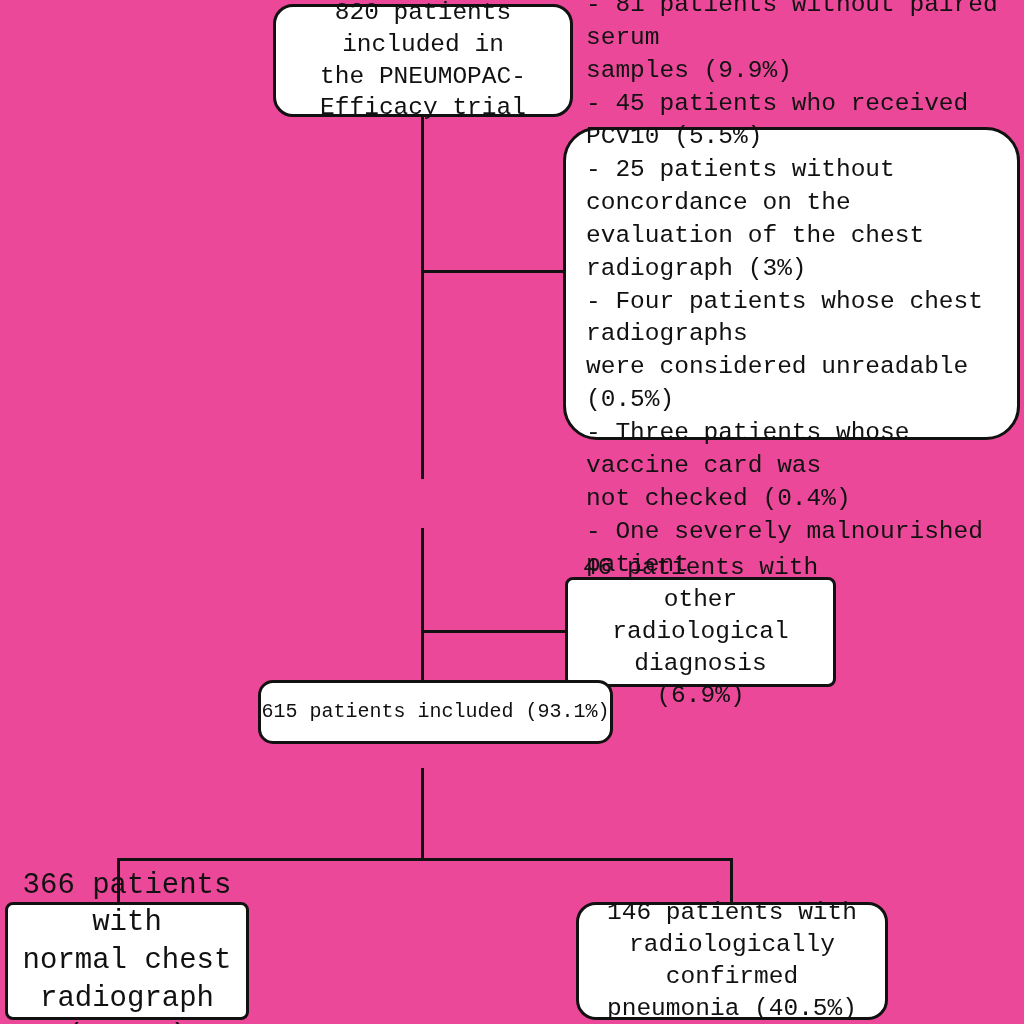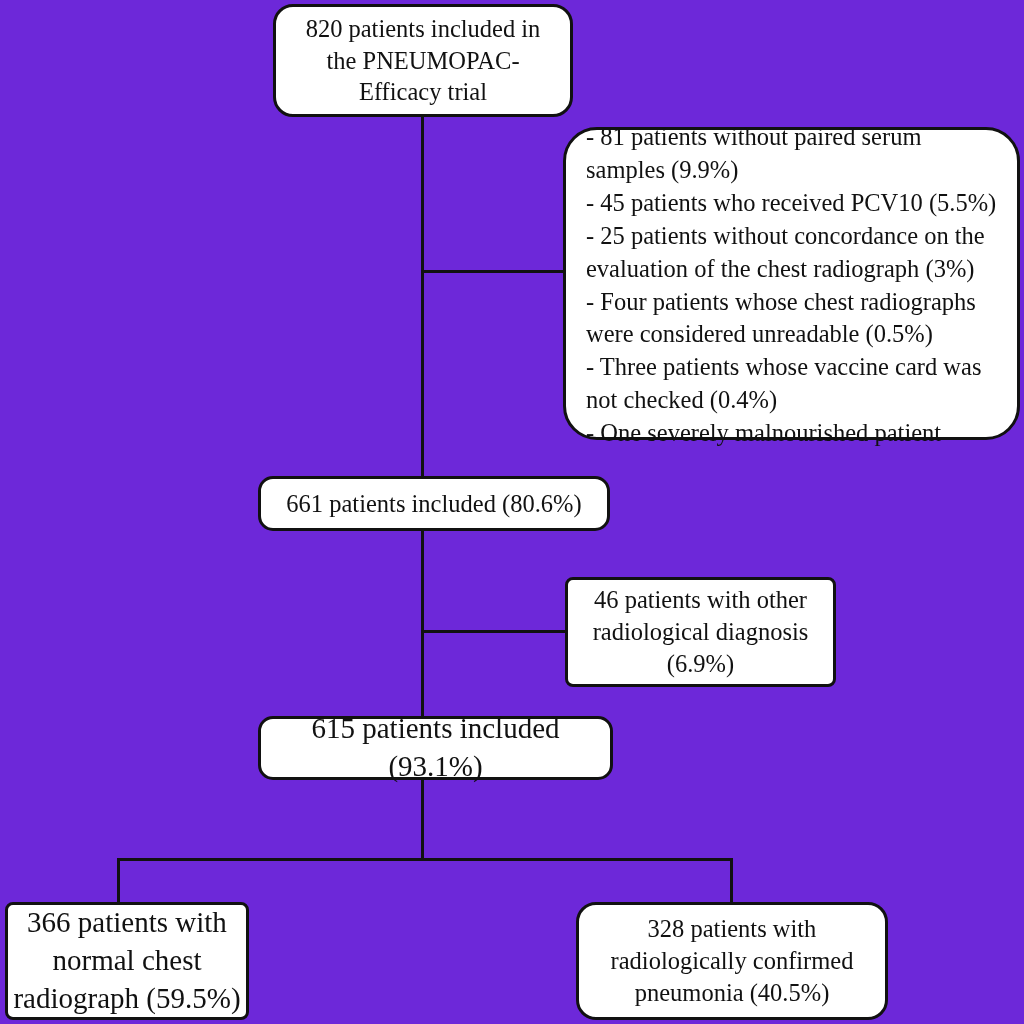--- a/index.html
+++ b/index.html
@@ -5,23 +5,23 @@
 <style>
   html, body {
     margin: 0;
     padding: 0;
     background: #ffffff;
   }
   #canvas {
     position: relative;
     width: 1024px;
     height: 1024px;
-    background: #6d28d9;
+    background: #ec4899;
     overflow: hidden;
-    font-family: Liberation Serif, serif;
+    font-family: Liberation Mono, monospace;
     color: #111111;
   }
   
   .line {
     position: absolute;
     background: #111111;
   }
   .line-v { width: 3px; }
   .line-h { height: 3px; }
 
@@ -59,22 +59,22 @@
   #node-excluded .txt { text-align: left; line-height: 1.345; }
   #node-included-661 {
     left: 258px; top: 476px; width: 352px; height: 55px;
     font-size: 24.5px; border-radius: 15px;
   }
   #node-other-radiological {
     left: 565px; top: 577px; width: 271px; height: 110px;
     font-size: 24.5px; border-radius: 8px;
   }
   #node-included-615 {
-    left: 258px; top: 716px; width: 355px; height: 64px;
-    font-size: 29px; border-radius: 15px;
+    left: 258px; top: 680px; width: 355px; height: 64px;
+    font-size: 20px; border-radius: 15px;
   }
   #node-normal-chest {
     left: 5px; top: 902px; width: 244px; height: 118px;
     font-size: 29px; border-radius: 8px;
   }
   #node-pneumonia {
     left: 576px; top: 902px; width: 312px; height: 118px;
     font-size: 24.5px; border-radius: 20px;
   }
 
@@ -116,39 +116,36 @@
 - 45 patients who received PCV10 (5.5%)
 - 25 patients without concordance on the
 evaluation of the chest radiograph (3%)
 - Four patients whose chest radiographs
 were considered unreadable (0.5%)
 - Three patients whose vaccine card was
 not checked (0.4%)
 - One severely malnourished patient</span>
   </div>
 
-  <div class="node" id="node-included-661">
-    <span class="txt">661 patients included (80.6%)</span>
-  </div>
 
   <div class="node" id="node-other-radiological">
     <span class="txt">46 patients with other
 radiological diagnosis
 (6.9%)</span>
   </div>
 
   <div class="node" id="node-included-615">
     <span class="txt">615 patients included (93.1%)</span>
   </div>
 
   <div class="node" id="node-normal-chest">
     <span class="txt">366 patients with
 normal chest
 radiograph (59.5%)</span>
   </div>
 
   <div class="node" id="node-pneumonia">
-    <span class="txt">328 patients with
+    <span class="txt">146 patients with
 radiologically confirmed
 pneumonia (40.5%)</span>
   </div>
 
 </div>
 
 </body></html>

